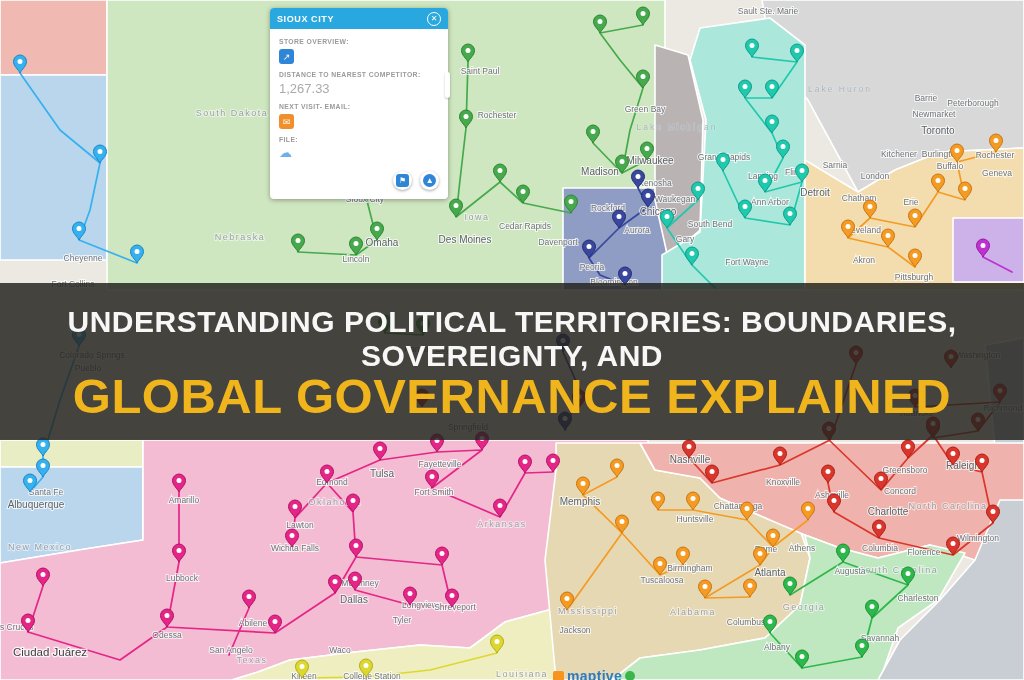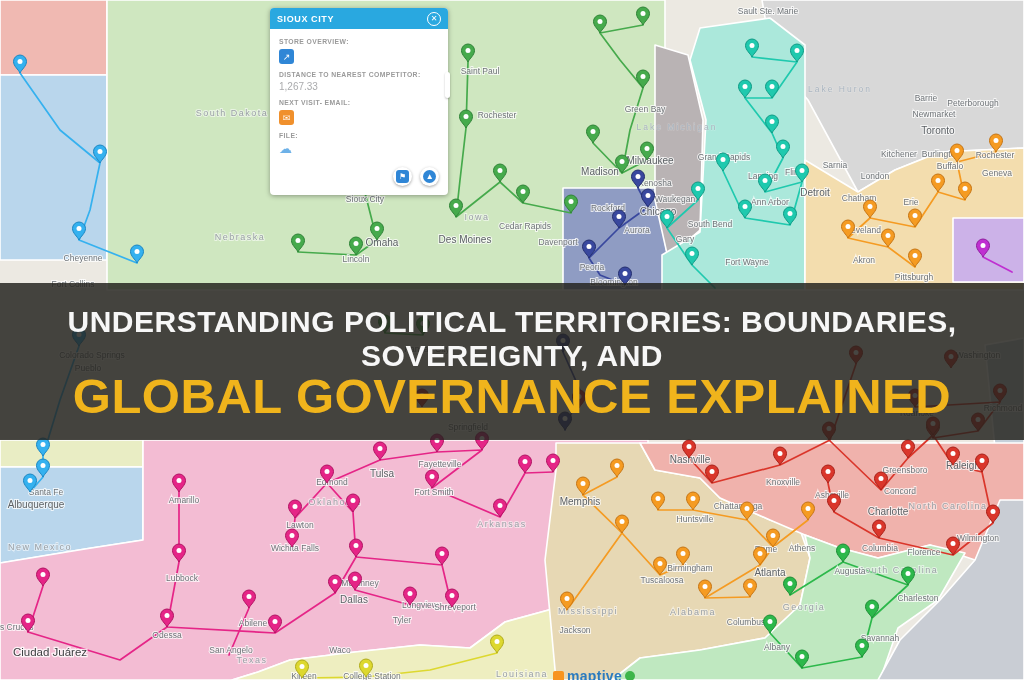--- a/index.html
+++ b/index.html
@@ -28,21 +28,21 @@
   .popup{position:absolute;left:270px;top:8px;width:178px;z-index:8;
          background:#fff;border-radius:4px;box-shadow:0 1px 5px rgba(0,0,0,.35);}
   .popup-header{background:#29a8e0;height:21px;border-radius:4px 4px 0 0;
                 display:flex;align-items:center;padding:0 7px;}
   .popup-title{color:#fff;font-size:9px;font-weight:bold;letter-spacing:.6px;}
   .popup-close{margin-left:auto;width:12px;height:12px;border:1px solid #fff;border-radius:50%;
                color:#fff;font-size:8px;line-height:11px;text-align:center;cursor:pointer;}
   .popup-body{padding:9px 9px 6px;}
   .fld{font-size:6.8px;font-weight:bold;color:#9a9a9a;letter-spacing:.4px;margin:7px 0 4px;}
   .fld:first-child{margin-top:0;}
-  .fval{font-size:10px;color:#aaabad;margin:-1px 0 2px;}
+  .fval{font-size:13px;color:#aaabad;margin:-1px 0 2px;}
   .chip{width:15px;height:15px;border-radius:3px;display:flex;align-items:center;justify-content:center;
         color:#fff;font-size:9px;cursor:pointer;}
   .chip-blue{background:#2f86d6;}
   .chip-orange{background:#f0902c;}
   .cloud{color:#6db1e8;font-size:13px;line-height:12px;cursor:pointer;}
   .popup-actions{display:flex;justify-content:flex-end;gap:8px;padding:6px 9px 9px;}
   .act-btn{width:19px;height:19px;border-radius:50%;background:#fff;box-shadow:0 1px 3px rgba(0,0,0,.35);
            display:flex;align-items:center;justify-content:center;cursor:pointer;}
   .act-inner-sq{width:13px;height:13px;border-radius:3px;background:#2f86d6;color:#fff;font-size:8px;
                 display:flex;align-items:center;justify-content:center;}

